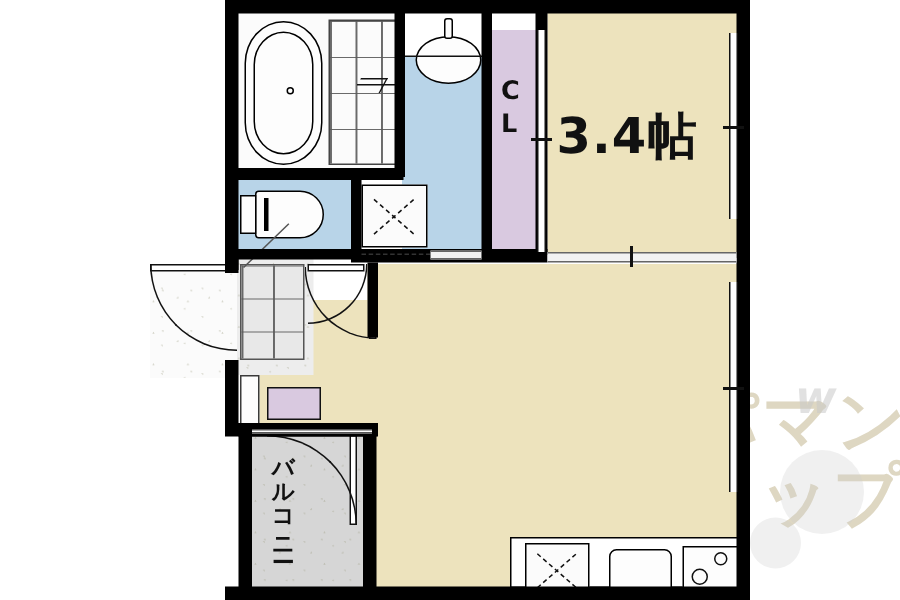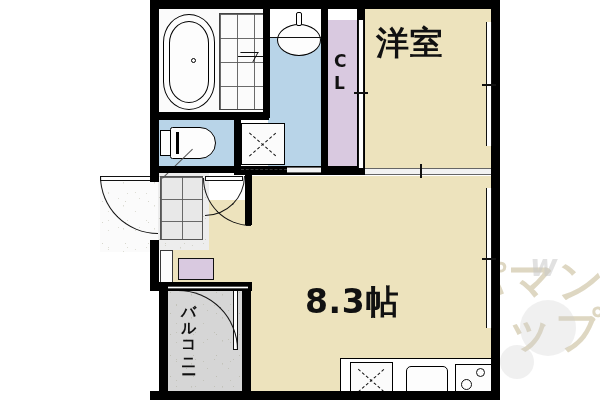--- a/index.html
+++ b/index.html
@@ -226,22 +226,21 @@
   <div class="abs tick" style="left:420px;top:164px;width:1.6px;height:14px;"></div>
 
   <div class="abs win-v" style="left:358px;top:20px;width:6px;height:148px;"></div>
   <div class="abs tick" style="left:354px;top:92px;width:14px;height:1.6px;"></div>
 
   <div class="abs dashed-h" style="left:241px;top:169px;width:46px;height:0;"></div>
   <div class="abs slide" style="left:287px;top:167px;width:34px;height:6px;"></div>
 
   <div class="abs" style="left:168px;top:286px;width:80px;height:3px;background:#ffffff;border-top:1px solid #555;border-bottom:1px solid #555;"></div>
 
-  <div class="lbl lbl-room" style="left:376px;top:26px;">洋室</div>
-
-  <div class="lbl lbl-area" style="left:305px;top:285px;">8.3帖</div>
+  <div class="lbl lbl-area" style="left:371px;top:74px;">3.4帖</div>
+
 
   <div class="lbl lbl-cl" style="left:334px;top:52px;">C</div>
   <div class="lbl lbl-cl" style="left:334px;top:74px;">L</div>
 
   <div class="lbl lbl-bal" style="left:180px;top:294px;">バルコニー</div>
 
 </div>
 
 </body></html>

